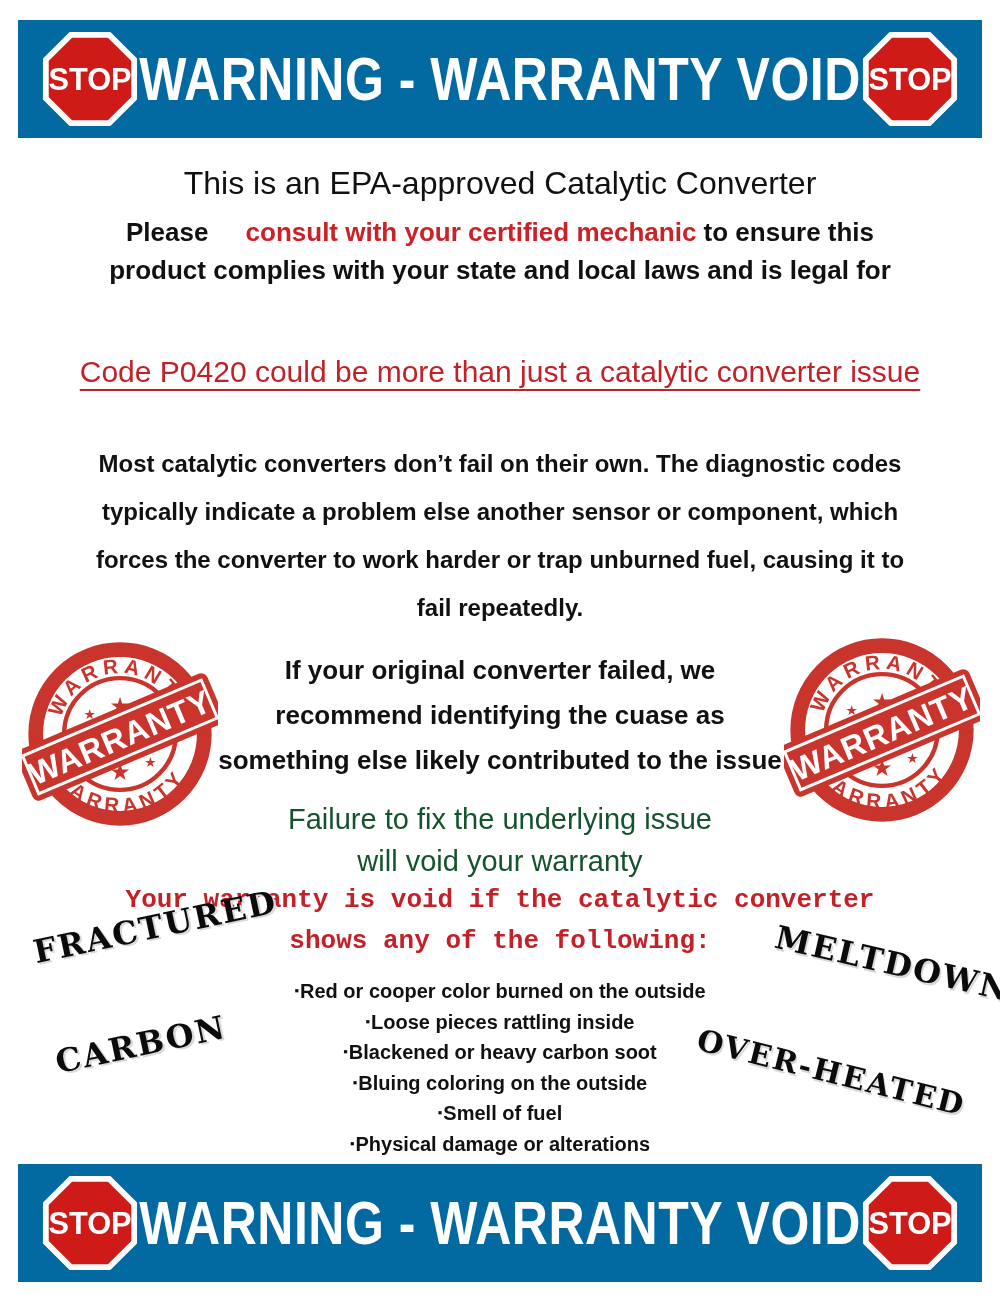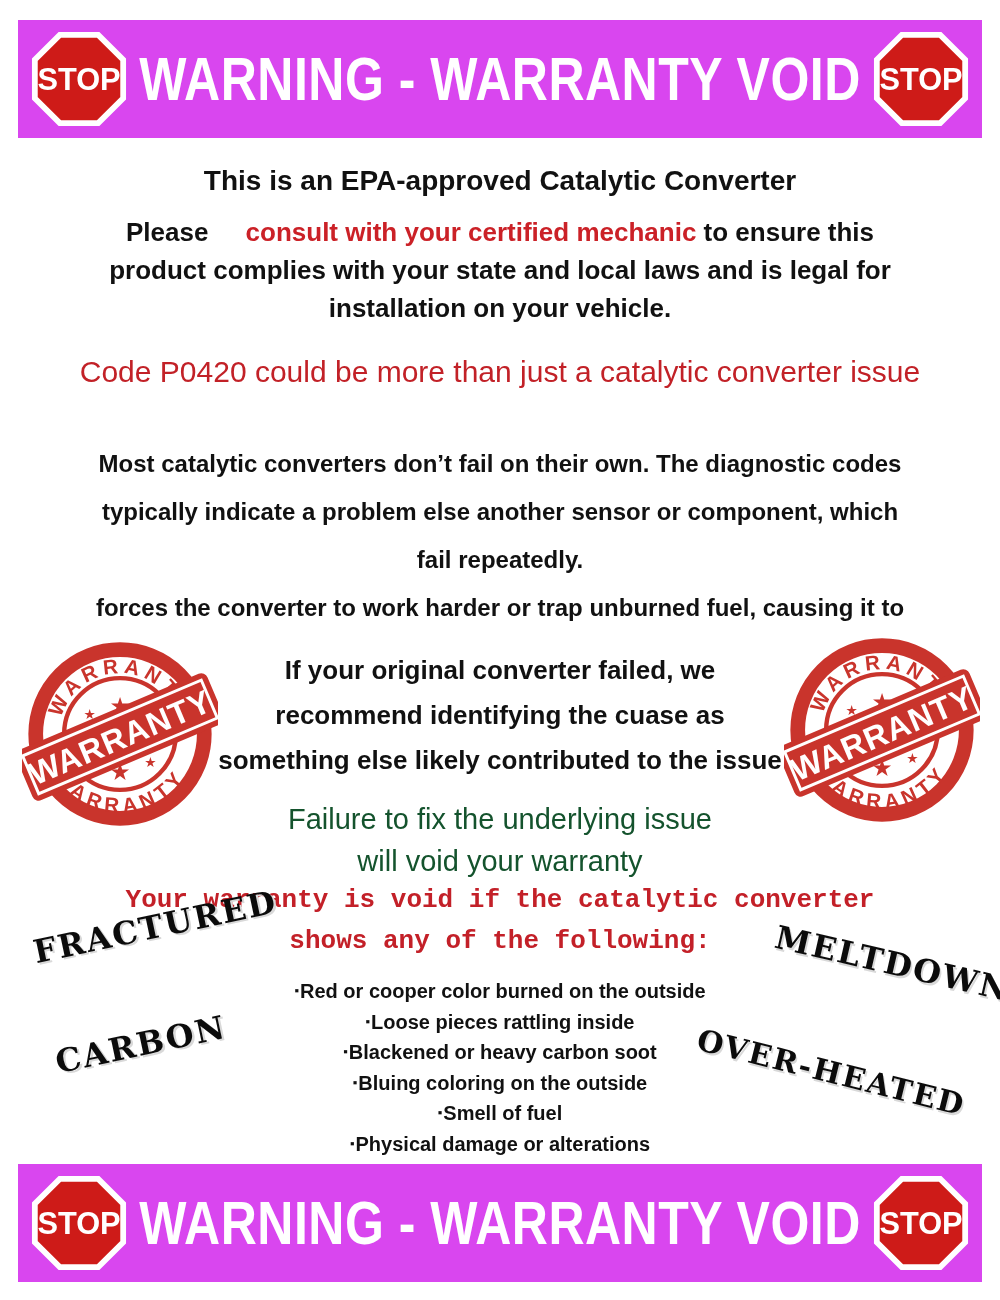--- a/index.html
+++ b/index.html
@@ -3,39 +3,39 @@
 <meta charset="utf-8">
 <style>
   html,body{margin:0;padding:0;background:#ffffff;}
   .page{
     position:relative;width:1000px;height:1300px;background:#ffffff;
     font-family:"Liberation Sans","DejaVu Sans",sans-serif;color:#111;
     overflow:hidden;
   }
   
   .banner{
-    position:absolute;left:18px;width:964px;height:118px;background:#d946ef;
+    position:absolute;left:18px;width:964px;height:118px;background:#0369a1;
     display:flex;align-items:center;justify-content:space-between;
-    padding:0 13px;box-sizing:border-box;
+    padding:0 24px;box-sizing:border-box;
   }
   .banner.top{top:20px;}
   .banner.bottom{top:1164px;}
   .banner-title{
     flex:1;text-align:center;color:#ffffff;font-weight:bold;font-size:50px;
     letter-spacing:.5px;white-space:nowrap;transform:scaleY(1.22);
   }
   .stop-sign{width:96px;height:96px;flex:0 0 auto;}
   
   .center-block{position:absolute;left:0;width:100%;text-align:center;}
-  .intro{top:165px;font-size:28px;font-weight:bold;}
+  .intro{top:165px;font-size:32px;font-weight:normal;}
   .consult{top:213px;font-size:26px;font-weight:bold;line-height:38px;}
   .red-inline{color:#cb2127;margin-left:30px;}
   .code-heading{top:355px;font-size:30px;color:#c22127;font-weight:500;}
   .code-heading .underlined{
-    text-decoration-thickness:2px;text-underline-offset:7px;
+    text-decoration:underline;text-decoration-thickness:2px;text-underline-offset:7px;
   }
   .diagnostic{top:440px;font-size:24px;font-weight:bold;line-height:48px;}
   .recommend{top:648px;font-size:26px;font-weight:bold;line-height:45px;}
   .failure{top:798px;font-size:29px;font-weight:400;line-height:42px;color:#14532d;}
   .void-notice{top:880px;font-size:26px;font-weight:bold;color:#c32028;line-height:41px;font-family:Liberation Mono, monospace;}
   .symptoms{top:976px;font-size:20px;font-weight:bold;line-height:29.6px;}
   .symptom .marker{font-size:13px;vertical-align:3px;margin-right:1px;}
   
   .stamp{position:absolute;width:196px;height:196px;}
   .stamp.left{left:22px;top:636px;}
@@ -66,32 +66,31 @@
       <polygon points="30,4 70,4 96,30 96,70 70,96 30,96 4,70 4,30" fill="#ce1b18" stroke="#ffffff" stroke-width="6"></polygon>
       <text x="50" y="61" text-anchor="middle" font-size="32" font-weight="bold" fill="#ffffff">STOP</text>
     </svg>
   </div>
 
   <div class="center-block intro">This is an EPA-approved Catalytic Converter</div>
 
   <div class="center-block consult">
     <div><span>Please </span><span class="red-inline">consult with your certified mechanic</span><span> to ensure this</span></div>
     <div>product complies with your state and local laws and is legal for</div>
-    <div>installation on your vehicle.</div>
   </div>
 
   <div class="center-block code-heading">
     <span class="underlined">Code P0420 could be more than just a catalytic converter issue</span>
   </div>
 
   <div class="center-block diagnostic">
     <div>Most catalytic converters don’t fail on their own. The diagnostic codes</div>
     <div>typically indicate a problem else another sensor or component, which</div>
+    <div>forces the converter to work harder or trap unburned fuel, causing it to</div>
     <div>fail repeatedly.</div>
-    <div>forces the converter to work harder or trap unburned fuel, causing it to</div>
   </div>
 
   <svg class="stamp left" viewBox="0 0 200 200">
     <defs>
       <path id="l-top" d="M 38,100 A 62,62 0 0 1 162,100"></path>
       <path id="l-bot" d="M 20,100 A 80,80 0 0 0 180,100"></path>
     </defs>
     <circle cx="100" cy="100" r="86" fill="none" stroke="#c9342c" stroke-width="15"></circle>
     <circle cx="100" cy="100" r="57" fill="none" stroke="#c9342c" stroke-width="4.5"></circle>
     <text font-size="21" font-weight="bold" fill="#c9342c" letter-spacing="5" text-anchor="middle">

